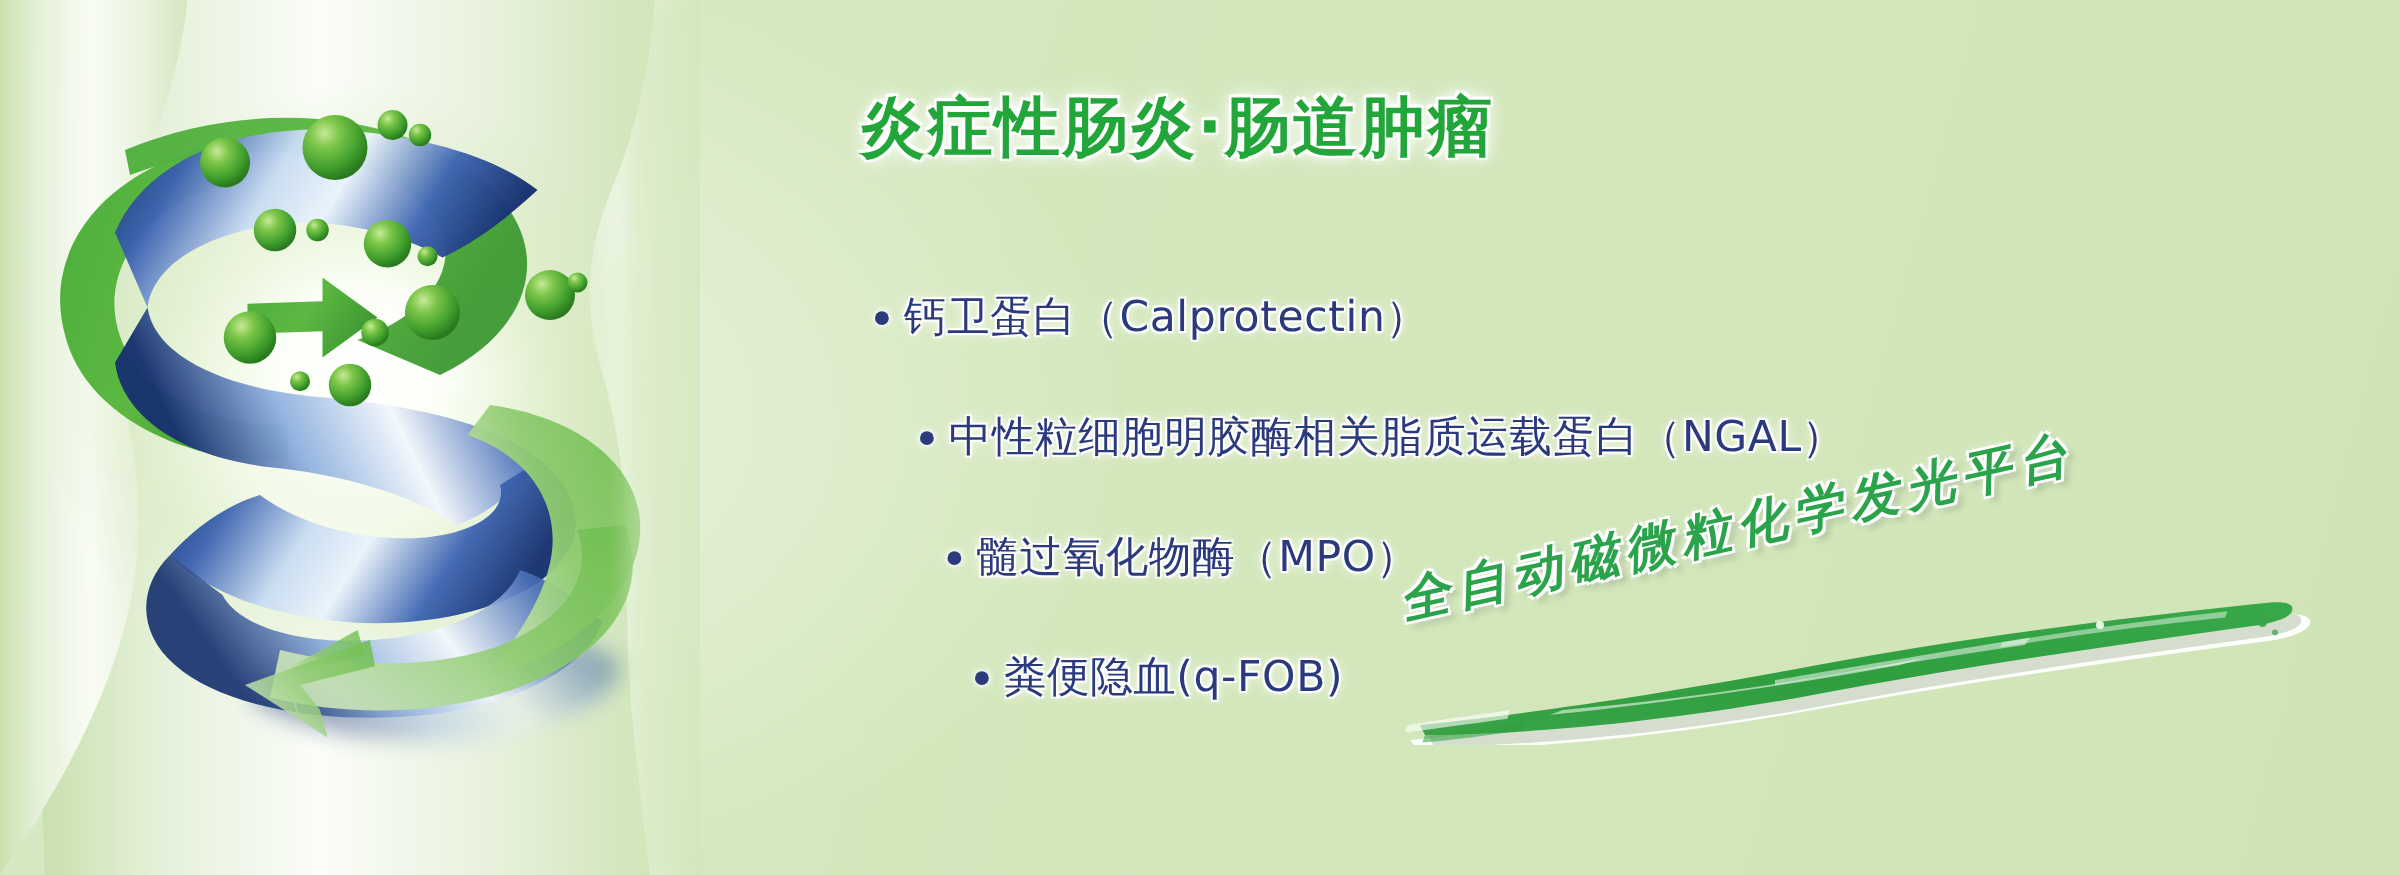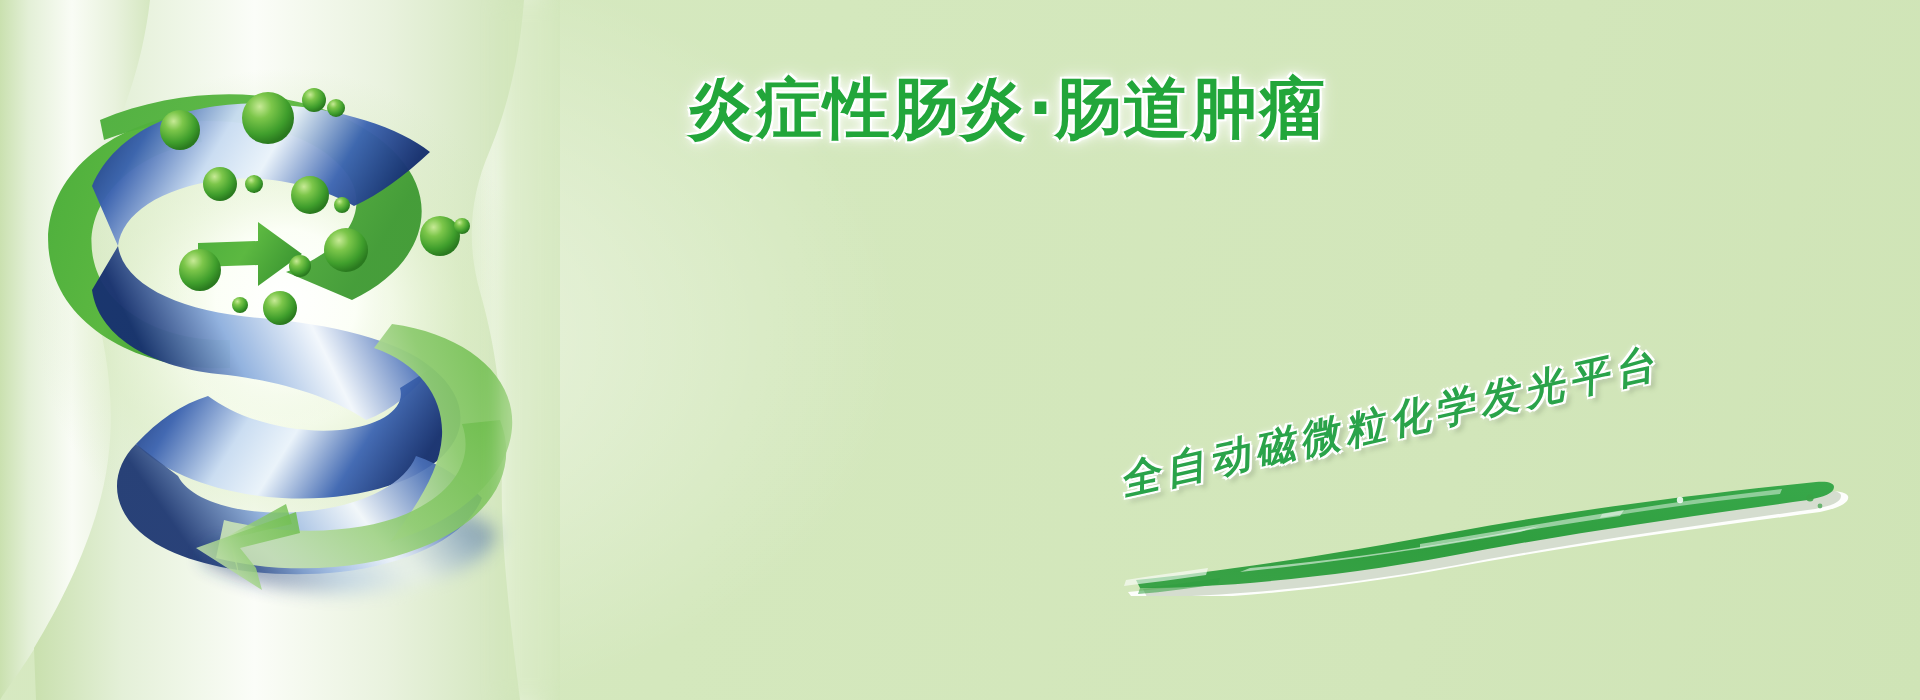--- a/index.html
+++ b/index.html
@@ -35,21 +35,21 @@
     overflow: hidden;
   }
   .illustration svg { display: block; }
 
   
   .headline {
     position: absolute;
     left: 688px;
     top: 76px;
     font-family: "DejaVu Sans", "Liberation Sans", sans-serif;
-    font-size: 66px;
+    font-size: 52px;
     font-weight: 700;
     letter-spacing: 2px;
     line-height: 1.0;
     color: #22a63a;
     white-space: nowrap;
     text-shadow:
        0 0  6px #ffffff,
        0 0 12px #ffffff,
        2px 2px 0 rgba(255,255,255,0.95),
       -2px 2px 0 rgba(255,255,255,0.95),
@@ -299,20 +299,43 @@
         <path d="M 232,538 L 292,524 L 286,504 L 228,536 L 240,580 L 236,558 Z" fill="url(#arrowBot)" opacity="0.8"></path>
         <path d="M 240,548 L 300,533 L 296,512 L 196,548 L 262,590 L 256,568 Z" fill="url(#arrowBot)" opacity="0.85"></path>
       </g>
 
       <rect x="500" y="0" width="60" height="700" fill="#d4e8bd" opacity="0.55" filter="url(#softBlur)"></rect>
     </svg>
   </div>
 
   <div class="headline">炎症性肠炎·肠道肿瘤</div>
 
+  <div class="bullets">
+
+    <div class="bullet-row indent-0">
+      <span class="bullet-dot"></span>
+      <span class="bullet-text">钙卫蛋白（Calprotectin）</span>
+    </div>
+
+    <div class="bullet-row indent-1">
+      <span class="bullet-dot"></span>
+      <span class="bullet-text">中性粒细胞明胶酶相关脂质运载蛋白（NGAL）</span>
+    </div>
+
+    <div class="bullet-row indent-2">
+      <span class="bullet-dot"></span>
+      <span class="bullet-text">髓过氧化物酶（MPO）</span>
+    </div>
+
+    <div class="bullet-row indent-3">
+      <span class="bullet-dot"></span>
+      <span class="bullet-text">粪便隐血(q-FOB)</span>
+    </div>
+
+  </div>
 
   <div class="tagline-wrap">
 
     <div class="tagline">全自动磁微粒化学发光平台</div>
 
     <div class="brush-wrap">
       <svg width="780" height="120" viewBox="0 0 780 120" xmlns="http://www.w3.org/2000/svg">
         <defs>
           <linearGradient id="brushGrad" x1="0" y1="1" x2="1" y2="0">
             <stop offset="0%" stop-color="#3aa347"></stop>

